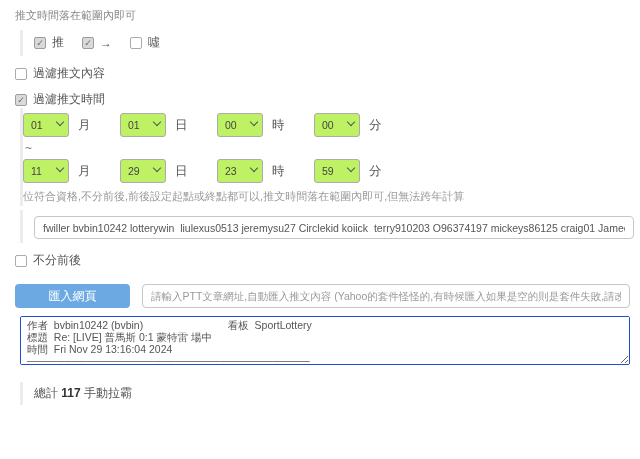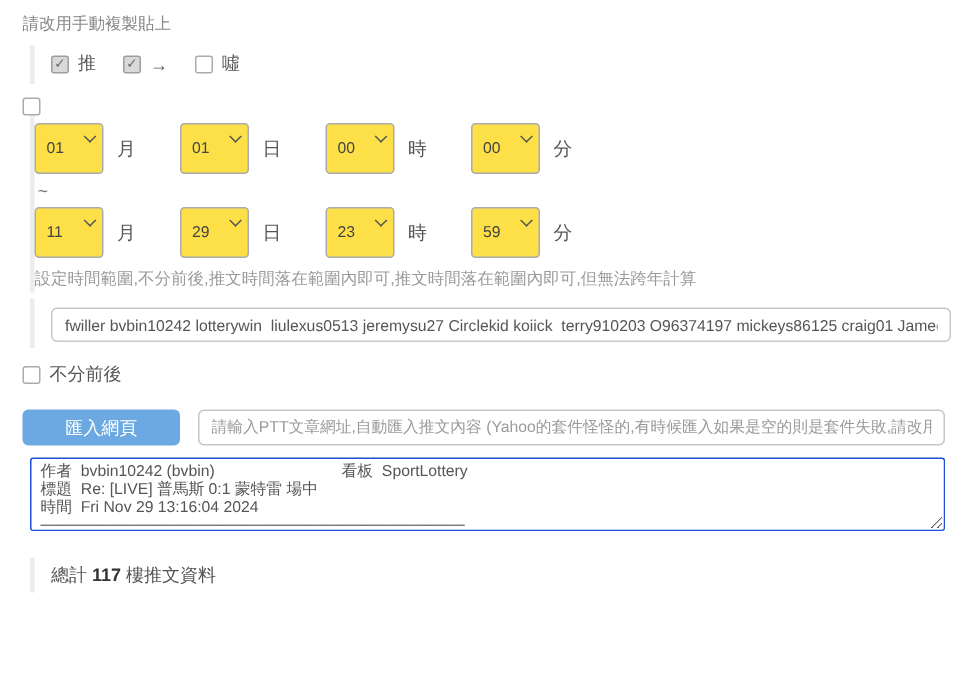--- a/index.html
+++ b/index.html
@@ -18,40 +18,40 @@
   .cb[data-checked="true"] { background:#d9d9d9; border-color:#9d9d9d; }
   .cb[data-checked="true"]::after { content:"✓"; }
   .cblabel { font-size:12px; color:#555; }
 
   .pushtypes { display:flex; align-items:center; gap:18px; padding:4px 0 5px 0; }
   .row-gap { margin-top:9px; }
 
   
   .selwrap { position:relative; display:inline-block; }
   .selwrap select { appearance:none; -webkit-appearance:none; font-size:10.5px; color:#444;
-      background:#fde047; border:1px solid #ababab; border-radius:3px;
-      padding:3px 18px 3px 7px; height:34px; width:100%; }
+      background:#bef264; border:1px solid #ababab; border-radius:3px;
+      padding:3px 18px 3px 7px; height:24px; width:100%; }
   .chev { position:absolute; right:6px; top:6px; width:6px; height:6px;
       border-left:1.5px solid #555; border-bottom:1.5px solid #555;
       transform:rotate(-45deg); pointer-events:none; }
   .timegrid { padding:5px 0 2px 0; }
   .timerow { display:flex; align-items:center; }
   .tgroup { display:flex; align-items:center; width:97px; flex:none; }
   .tgroup .selwrap { width:46px; }
   .tunit { font-size:12.5px; color:#555; margin-left:9px; }
   .tilde { font-size:12px; color:#777; padding:4px 0 4px 2px; }
   .hint { font-size:11px; color:#9a9a9a; margin-top:6px; }
 
   .txtinput { width:600px; height:23px; border:1px solid #c6c6c6; border-radius:4px;
       font-size:10.5px; color:#555; padding:0 8px; background:#fff;
       font-family:"Liberation Sans","DejaVu Sans",sans-serif; }
 
   .import-row { display:flex; align-items:center; gap:12px; margin-top:15px; }
   .btn-blue { background:#6ca9e2; color:#fff; border:none; border-radius:4px;
-      font-size:12px; height:24px; width:105px; cursor:pointer;
+      font-size:12px; height:24px; width:115px; cursor:pointer;
       font-family:"Liberation Sans","DejaVu Sans",sans-serif; }
   .url-input { flex:1; height:24px; border:1px solid #c6c6c6; border-radius:4px;
       font-size:10.5px; padding:0 8px; color:#555;
       font-family:"Liberation Sans","DejaVu Sans",sans-serif; }
   .url-input::placeholder { color:#9a9a9a; }
 
   .article-box { margin-top:8px; margin-left:5px; }
   .article-box textarea { width:610px; height:49px; border:1px solid #1d4ed8;
       border-radius:2px; font-size:10.5px; line-height:12px; color:#555;
       font-family:"Liberation Sans","DejaVu Sans",sans-serif;
@@ -60,43 +60,48 @@
   .stats { margin-top:13px; }
   .statline { font-size:12px; color:#555; padding:2px 0; }
   .statline b { color:#333; font-weight:bold; }
   .stats .indent { padding-top:1px; padding-bottom:1px; margin-bottom:8px; }
 </style>
 </head>
 <body>
 
 <div class="page">
 
-  <div class="muted-label">請改用手動複製貼上</div>
+  <div class="muted-label">推文時間落在範圍內即可</div>
 
   <div class="indent">
     <div class="pushtypes">
       <label class="cbrow">
         <span class="cb" data-checked="true"></span>
         <span class="cblabel">推</span>
       </label>
       <label class="cbrow">
         <span class="cb" data-checked="true"></span>
         <span class="cblabel">→</span>
       </label>
       <label class="cbrow">
         <span class="cb" data-checked="false"></span>
         <span class="cblabel">噓</span>
       </label>
     </div>
   </div>
 
   <label class="cbrow row-gap">
     <span class="cb" data-checked="false"></span>
+    <span class="cblabel">過濾推文內容</span>
   </label>
 
+  <label class="cbrow row-gap">
+    <span class="cb" data-checked="true"></span>
+    <span class="cblabel">過濾推文時間</span>
+  </label>
 
   <div class="indent timegrid">
     <div class="timerow">
       <span class="tgroup">
         <span class="selwrap"><select>
           <option>01</option></select>
           <span class="chev"></span></span>
         <span class="tunit">月</span>
       </span>
       <span class="tgroup">
@@ -138,21 +143,21 @@
           <span class="chev"></span></span>
         <span class="tunit">時</span>
       </span>
       <span class="tgroup">
         <span class="selwrap"><select>
           <option>59</option></select>
           <span class="chev"></span></span>
         <span class="tunit">分</span>
       </span>
     </div>
-    <div class="hint">設定時間範圍,不分前後,推文時間落在範圍內即可,推文時間落在範圍內即可,但無法跨年計算</div>
+    <div class="hint">位符合資格,不分前後,前後設定起點或終點都可以,推文時間落在範圍內即可,但無法跨年計算</div>
   </div>
 
 
   <div class="indent" style="padding-top:6px;padding-bottom:4px;margin-top:4px;">
     <input class="txtinput" type="text" value="fwiller bvbin10242 lotterywin  liulexus0513 jeremysu27 Circlekid koiick  terry910203 O96374197 mickeys86125 craig01 JameerNe1son ruready119 lightofcs  sheepwolf10 y9" style="">
   </div>
 
   <label class="cbrow row-gap">
     <span class="cb" data-checked="false"></span>
     <span class="cblabel">不分前後</span>
@@ -168,18 +173,18 @@
 標題  Re: [LIVE] 普馬斯 0:1 蒙特雷 場中
 時間  Fri Nov 29 13:16:04 2024
 ──────────────────────────────────────</textarea>
   </div>
 
   <div class="stats">
     <div class="indent">
       <div class="statline">
         <span>總計</span>
         <b>117</b>
-        <span>樓推文資料</span>
+        <span>手動拉霸</span>
       </div>
     </div>
   </div>
 
 </div>
 
 </body></html>

